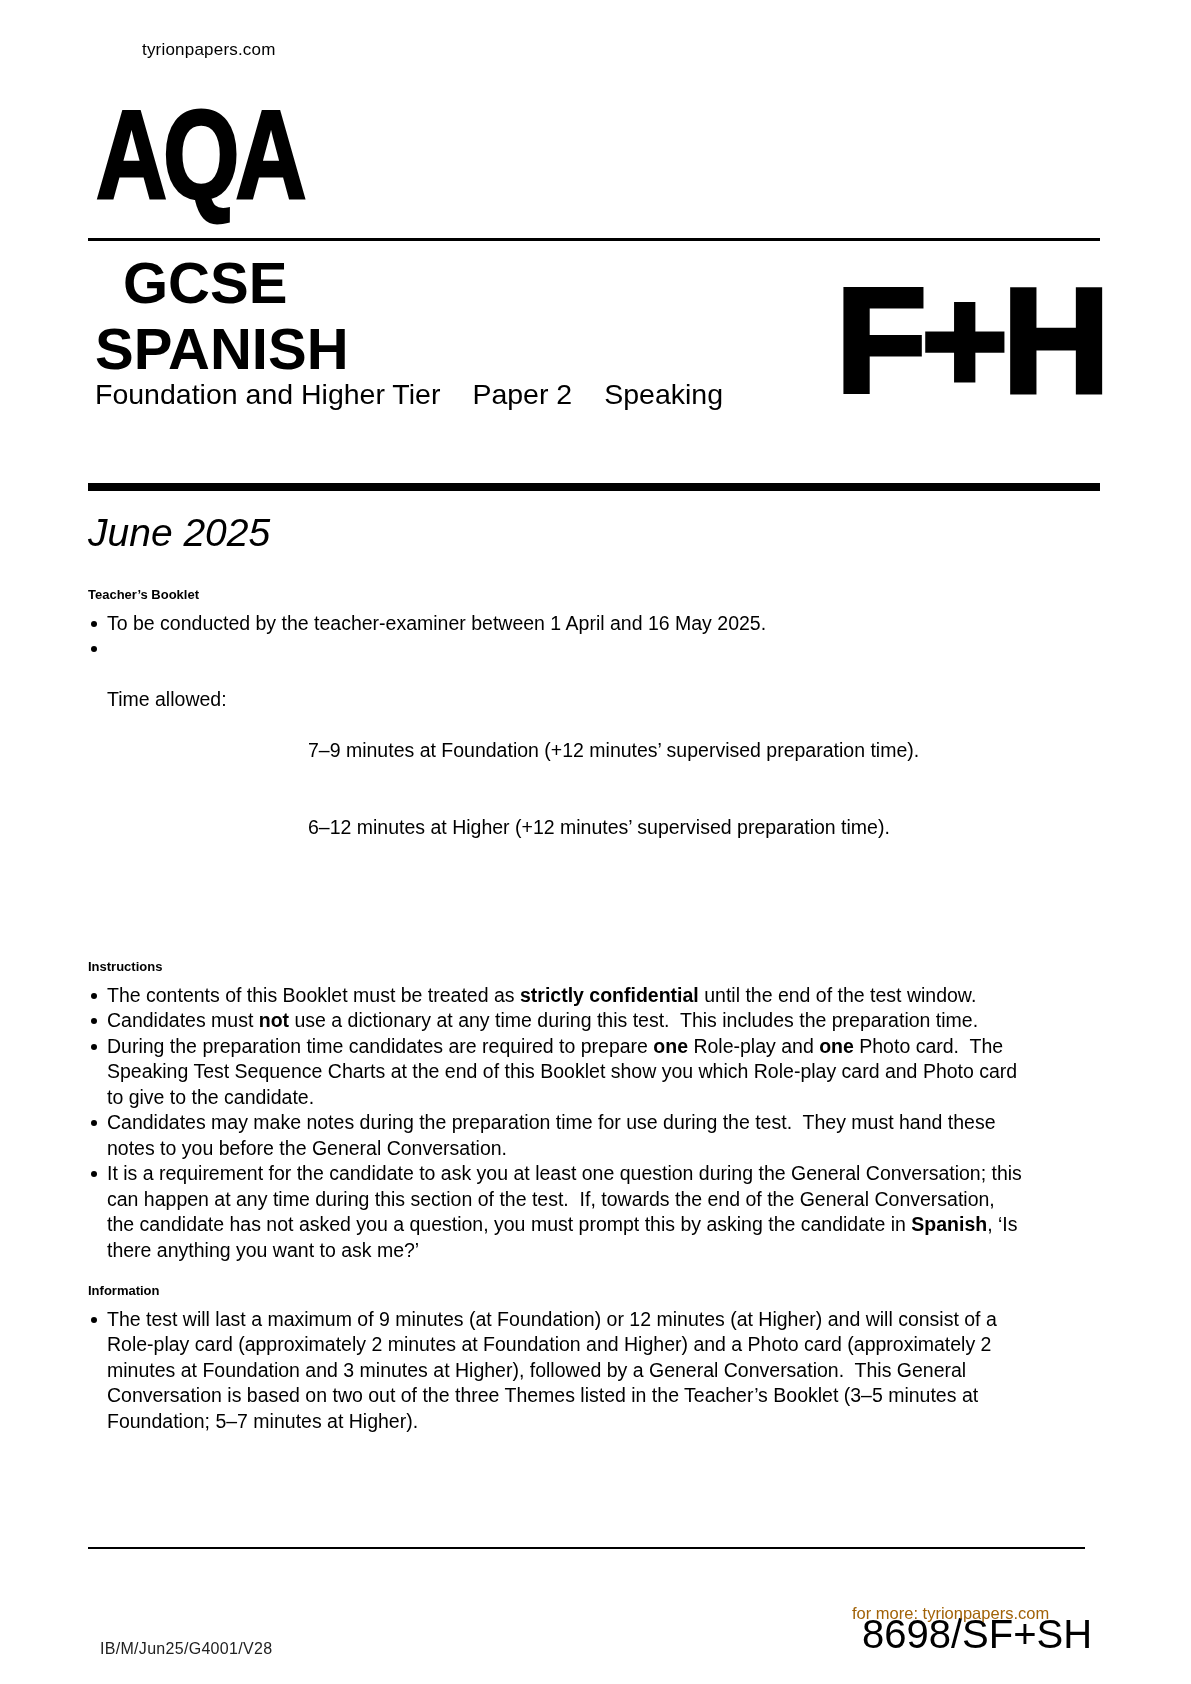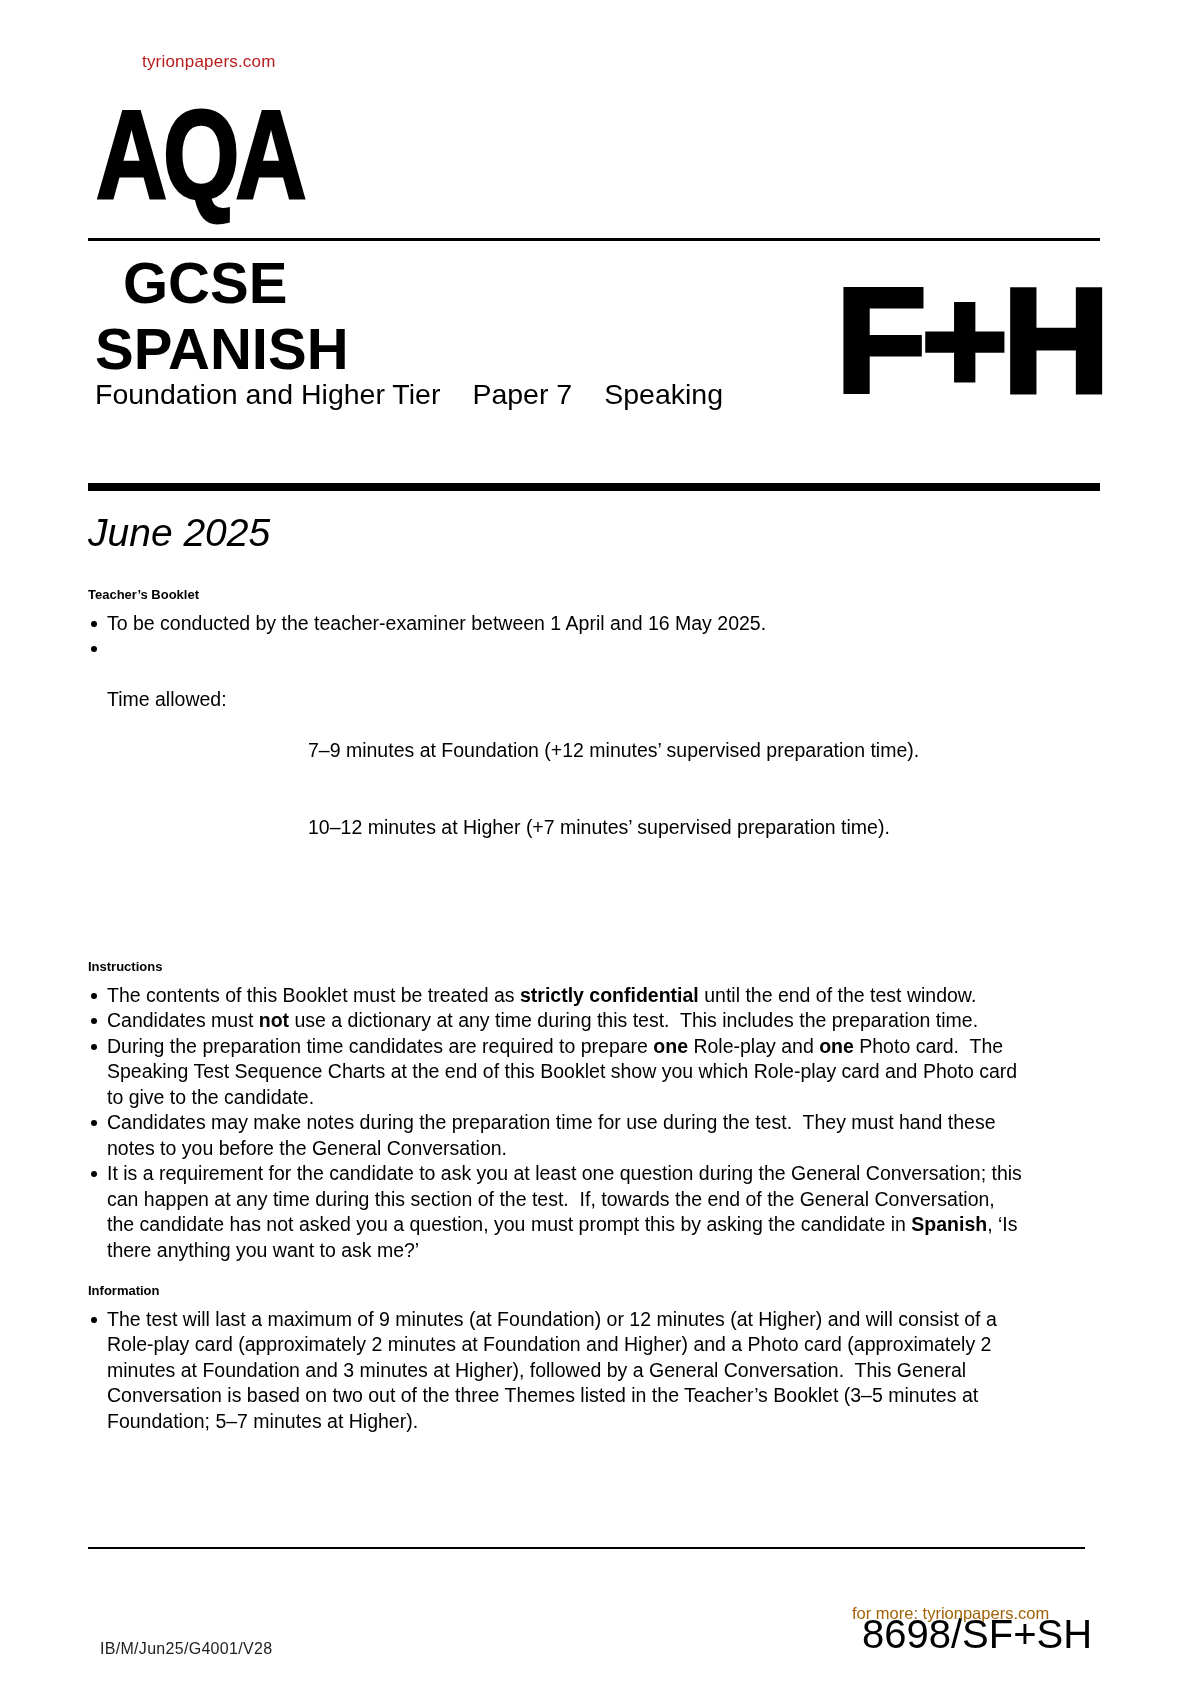--- a/index.html
+++ b/index.html
@@ -6,22 +6,22 @@
   html,body { background:#ffffff; }
   .page {
     position:relative;
     width:1191px; height:1684px;
     background:#ffffff;
     color:#000;
     font-family:"Liberation Sans", sans-serif;
     overflow:hidden;
   }
   .wm-top {
-    position:absolute; left:142px; top:52px;
-    font-size:17px; color:#b91c1c; letter-spacing:0.2px;
+    position:absolute; left:142px; top:40px;
+    font-size:17px; color:#000000; letter-spacing:0.2px;
   }
   .aqa-logo {
     position:absolute; left:96px; top:92px;
     font-size:126px; font-weight:bold; line-height:1;
     letter-spacing:-5px;
     transform:scaleX(0.78); transform-origin:0 0;
     -webkit-text-stroke:3px #000;
   }
   .rule { position:absolute; background:#000; }
   .rule-top    { left:88px; top:238px; width:1012px; height:3px; }
@@ -77,40 +77,40 @@
   <div class="wm-top">tyrionpapers.com</div>
 
   <div class="aqa-logo">AQA</div>
 
   <div class="rule rule-top"></div>
 
   <div class="t-qual">GCSE</div>
   <div class="t-subject">SPANISH</div>
   <div class="t-sub">
     <span>Foundation and Higher Tier</span>
-    <span>Paper 7</span>
+    <span>Paper 2</span>
     <span>Speaking</span>
   </div>
   <div class="tier-code">F+H</div>
 
   <div class="rule rule-thick"></div>
 
   <div class="session">June 2025</div>
 
   <div class="content">
 
     <h3>Teacher’s Booklet</h3>
     <ul>
       <li><span>To be conducted by the teacher-examiner between 1 April and 16 May 2025.</span></li>
       <li>
         <div class="ta-row">
           <span class="ta-label">Time allowed:</span>
           <span class="ta-lines">
             <div>7–9 minutes at Foundation (+12 minutes’ supervised preparation time).</div>
-            <div>10–12 minutes at Higher (+7 minutes’ supervised preparation time).</div>
+            <div>6–12 minutes at Higher (+12 minutes’ supervised preparation time).</div>
           </span>
         </div>
       </li>
     </ul>
 
     <h3 class="h-instructions">Instructions</h3>
     <ul>
       <li><span>The contents of this Booklet must be treated as </span><span style="font-weight: bold;">strictly confidential</span><span> until the end of the test window.</span></li>
       <li><span>Candidates must </span><span style="font-weight: bold;">not</span><span> use a dictionary at any time during this test.  This includes the preparation time.</span></li>
       <li><span>During the preparation time candidates are required to prepare </span><span style="font-weight: bold;">one</span><span> Role-play and </span><span style="font-weight: bold;">one</span><span> Photo card.  The Speaking Test Sequence Charts at the end of this Booklet show you which Role-play card and Photo card to give to the candidate.</span></li>

